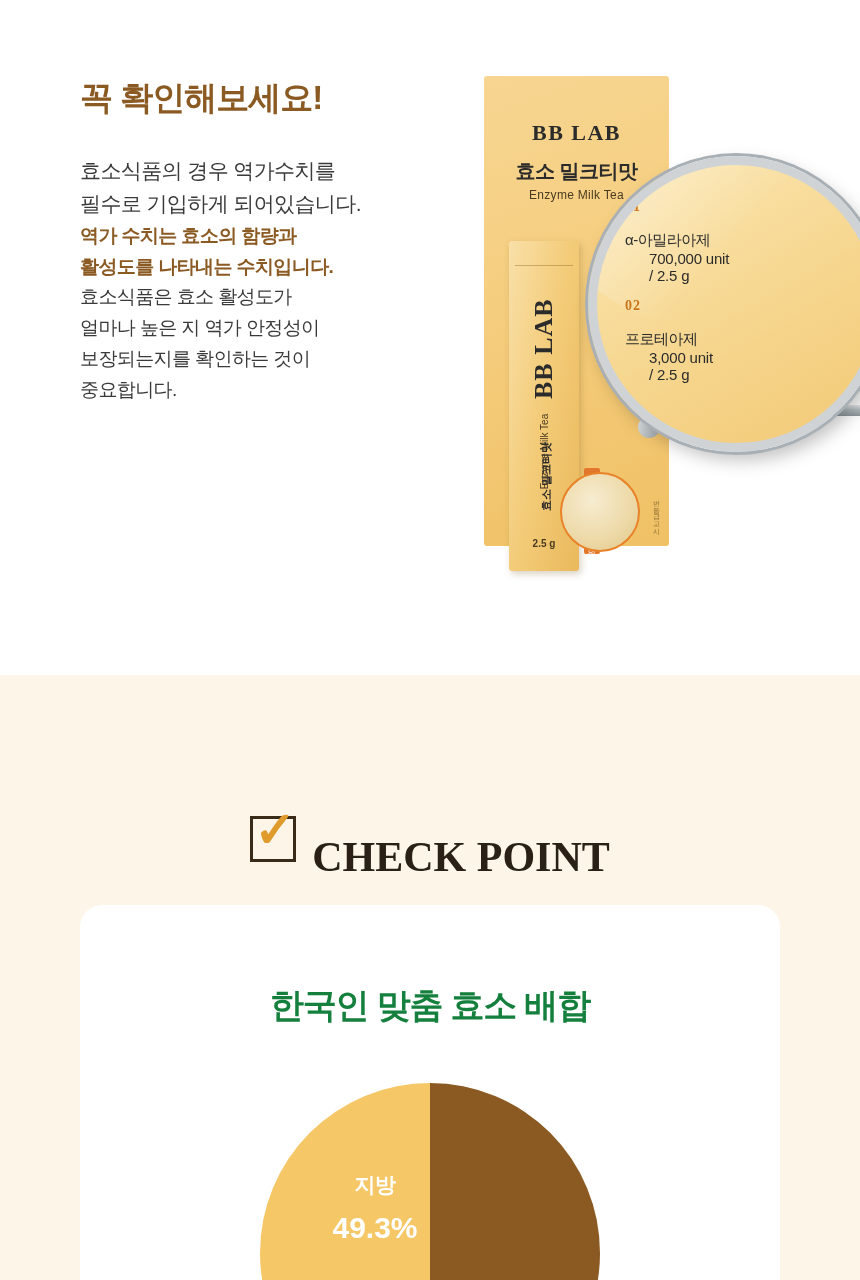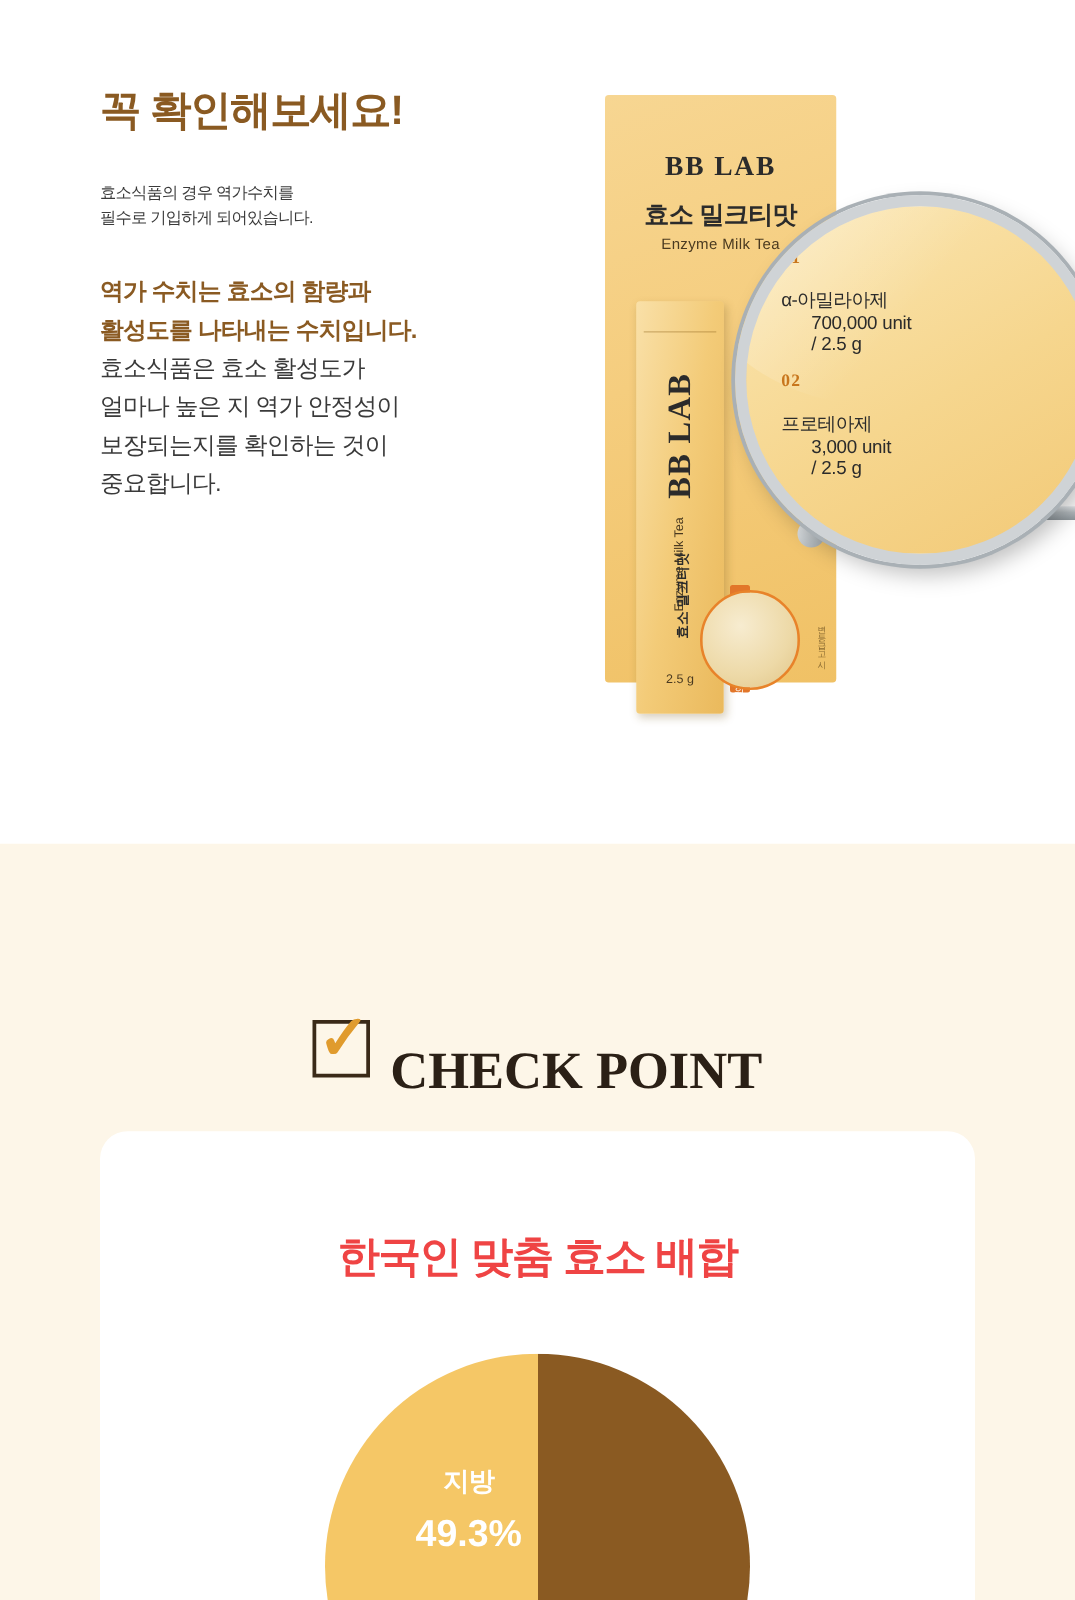--- a/index.html
+++ b/index.html
@@ -15,39 +15,38 @@
   
   .section-top {
     position: relative;
     width: 860px;
     height: 675px;
     background: #ffffff;
   }
   .s1-text {
     position: absolute;
     left: 80px;
-    top: 68px;
+    top: 78px;
     width: 370px;
   }
   .s1-heading {
     font-size: 33px;
     font-weight: bold;
     color: #8a5a22;
     letter-spacing: -1px;
     line-height: 1.2;
   }
   .s1-para {
     margin-top: 36px;
-    font-size: 13px;
+    font-size: 21px;
     line-height: 1.6;
     color: #3a3a3a;
     letter-spacing: -0.6px;
   }
   .s1-para2 {
-    margin-top: 34px;
     font-size: 19px;
     line-height: 1.62;
     letter-spacing: -0.6px;
     color: #3a3a3a;
   }
   .s1-emph {
     color: #8a5a22;
     font-weight: bold;
     display: block;
   }
@@ -154,20 +153,21 @@
     transform: rotate(-90deg);
     white-space: nowrap;
   }
   .stick-weight {
     position: absolute;
     bottom: 22px;
     left: 0; right: 0;
     text-align: center;
     font-size: 10px;
     color: #4a3a20;
+    font-weight: bold;
   }
   .badge-ribbon {
     position: absolute;
     left: 100px;
     top: 392px;
     width: 16px;
     height: 86px;
     background: #e2762a;
     color: #fff;
     font-size: 8.5px;
@@ -318,21 +318,21 @@
     background: #ffffff;
     border-radius: 22px;
   }
   .card-title {
     position: absolute;
     top: 78px;
     left: 0; right: 0;
     text-align: center;
     font-size: 34px;
     font-weight: bold;
-    color: #ef4444;
+    color: #15803d;
     letter-spacing: -1.2px;
   }
   .chart-wrap {
     position: absolute;
     left: 0; right: 0;
     top: 178px;
     height: 242px;
     overflow: hidden;
   }
   .pie {

